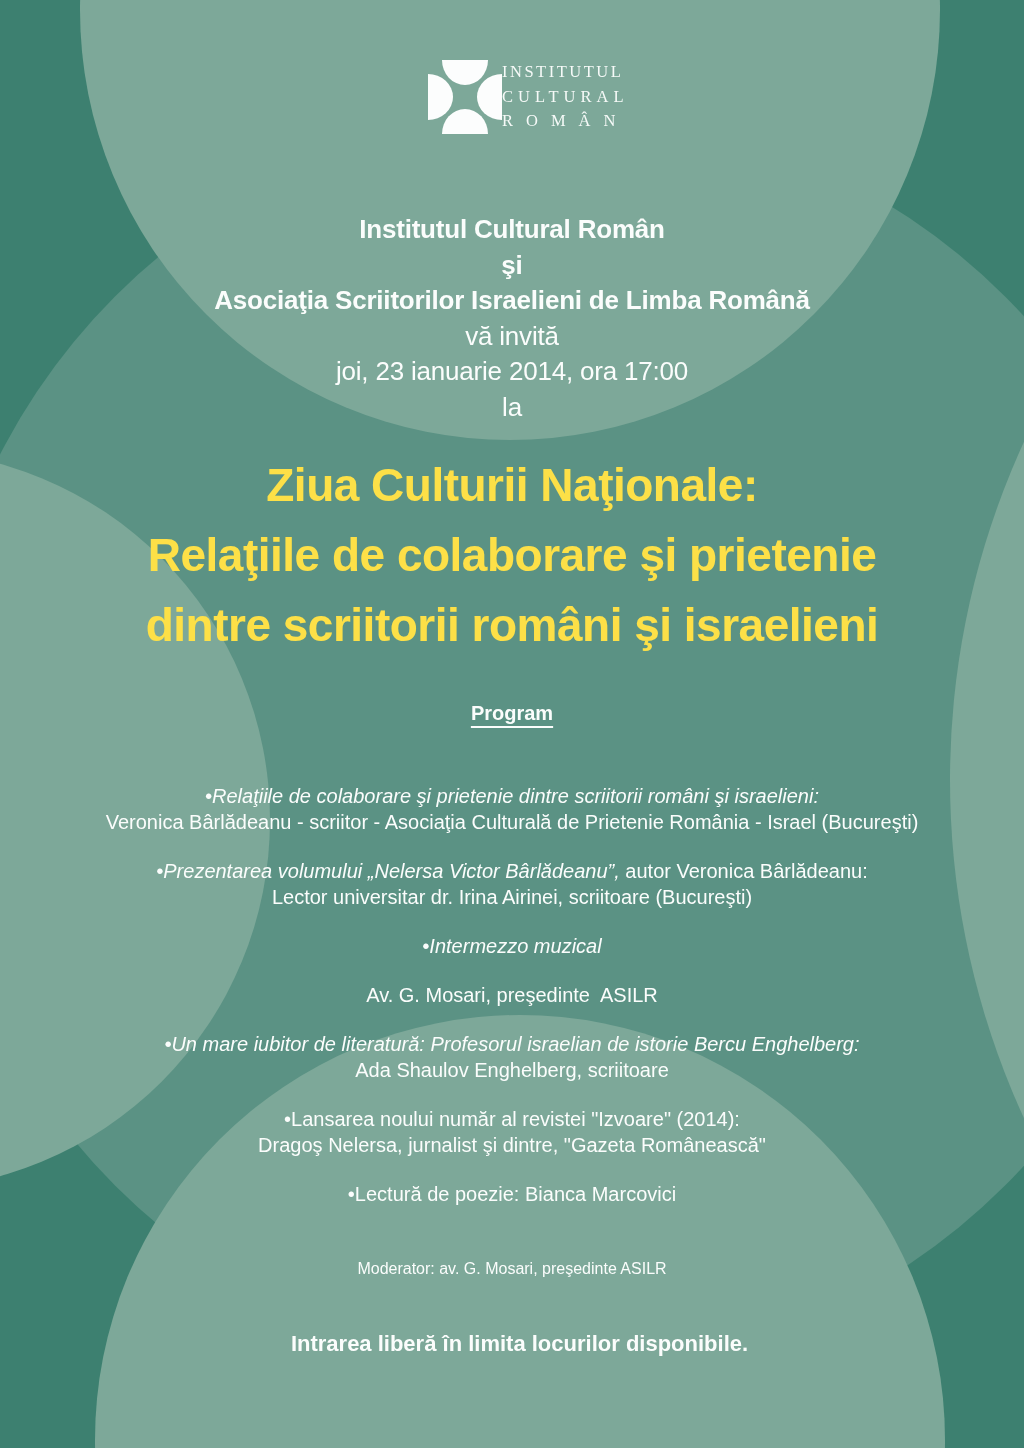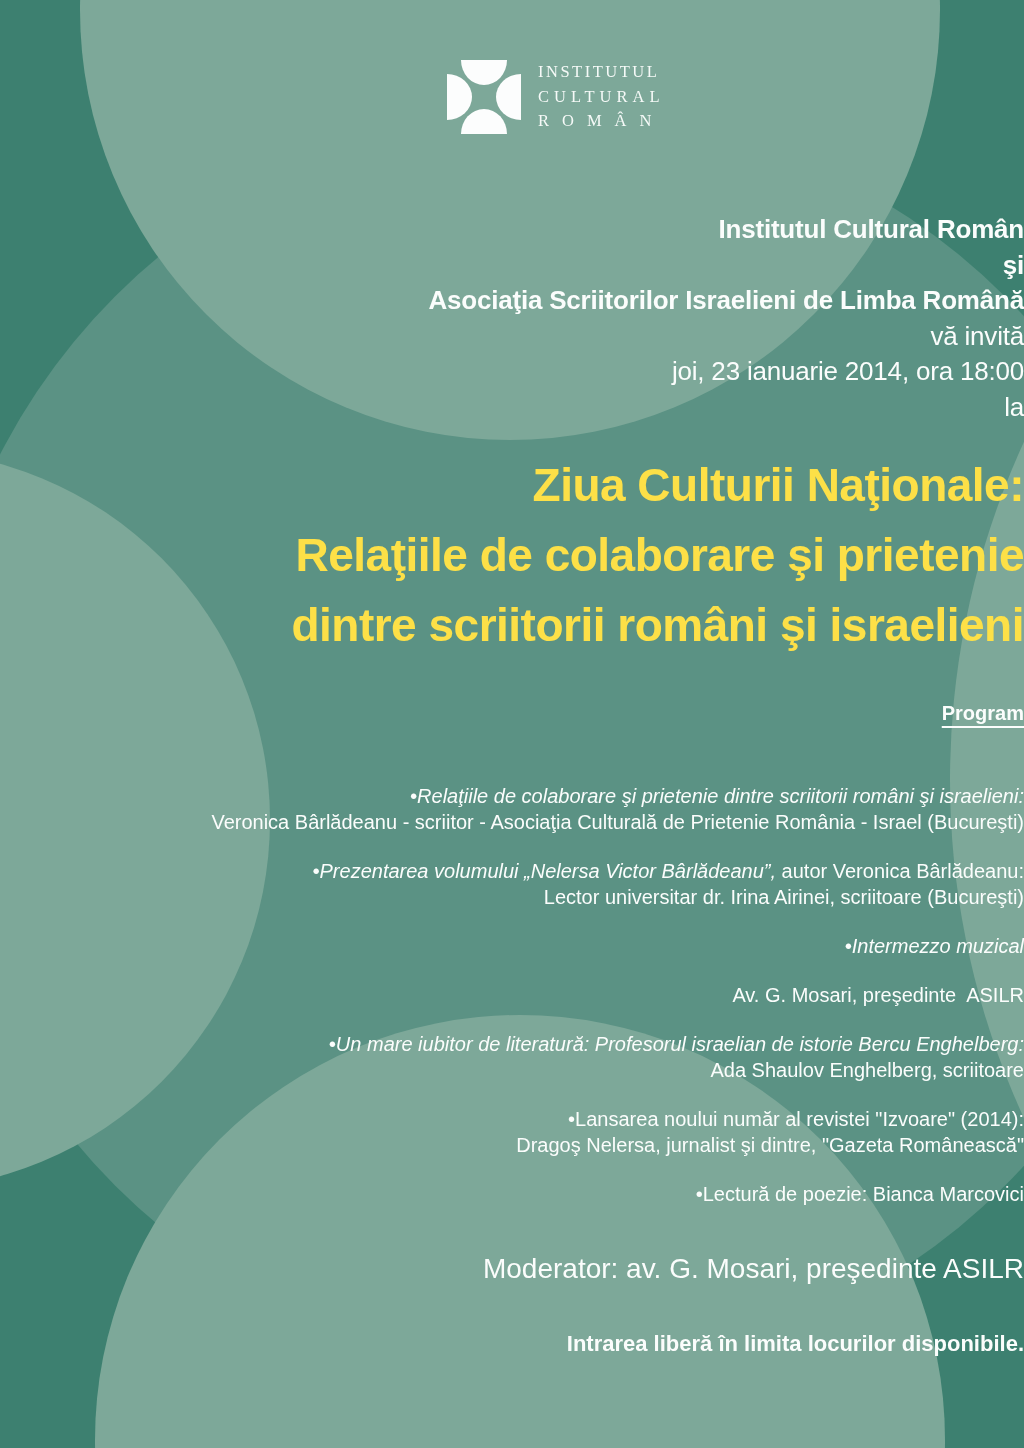--- a/index.html
+++ b/index.html
@@ -13,49 +13,49 @@
   .bgc.medium{left:-69px; top:112px; width:1258px; height:1258px; background:#5B9284;}
   .bgc.light{background:#7DA899;}
   .bgc.top-circle{left:80px; top:-420px; width:860px; height:860px;}
   .bgc.left-circle{left:-470px; top:450px; width:740px; height:740px;}
   .bgc.right-circle{left:950px; top:-30px; width:1620px; height:1620px;}
   .bgc.bottom-circle{left:95px; top:1015px; width:850px; height:850px;}
 
   .content{position:absolute; inset:0; z-index:10;}
 
   
-  .logo{position:absolute; top:60px; left:447px; display:flex; align-items:center; gap:17px;justify-content:space-between;}
+  .logo{position:absolute; top:60px; left:428px; display:flex; align-items:center; justify-content:space-between;}
   .emblem{position:relative; width:74px; height:74px;}
   .petal{position:absolute; background:#FCFDFD;}
   .petal-top{left:14px; top:0; width:46px; height:25px; border-radius:0 0 23px 23px / 0 0 25px 25px;}
   .petal-bottom{left:14px; bottom:0; width:46px; height:25px; border-radius:23px 23px 0 0 / 25px 25px 0 0;}
   .petal-left{left:0; top:14px; width:25px; height:46px; border-radius:0 25px 25px 0 / 0 23px 23px 0;}
   .petal-right{right:0; top:14px; width:25px; height:46px; border-radius:25px 0 0 25px / 23px 0 0 23px;}
   .logotype{font-family:"Liberation Serif", serif; color:#F6FAF8; font-size:16.5px; line-height:24.5px;}
   .lt1{letter-spacing:2.5px;}
   .lt2{letter-spacing:5px;}
   .lt3{letter-spacing:13px;}
 
-  .center{position:absolute; left:0; right:0; text-align:right;}
+  .center{position:absolute; left:0; right:0; text-align:center;}
 
   
   .header{top:212px; font-size:26px; line-height:35.5px; letter-spacing:-0.2px;}
   .header .b{font-weight:bold;}
 
   
   .title{top:450px; font-size:46px; line-height:70px; font-weight:bold; letter-spacing:-0.5px; color:#fde047;}
 
   
   .prog-head{top:702px; font-size:20px; font-weight:bold;
     text-decoration:underline; text-decoration-thickness:2px; text-underline-offset:6px;}
   .program{top:783px; display:flex; flex-direction:column; row-gap:23px;}
   .item{line-height:26px; font-size:20px;}
   .pline{white-space:pre-wrap;}
   .it{font-style:italic;}
-  .moderator{margin-top:26px; font-size:28px; line-height:26px;}
+  .moderator{margin-top:26px; font-size:16px; line-height:26px;}
 
   
   .footer{top:1330px; font-size:22px; line-height:28px;}
   .footer .b{font-weight:bold;padding-left:15px;}
 </style>
 </head>
 <body>
 
 <div class="poster">
 
@@ -79,21 +79,21 @@
         <div class="lt2">CULTURAL</div>
         <div class="lt3">ROMÂN</div>
       </div>
     </div>
 
     <div class="center header">
       <div class="b">Institutul Cultural Român</div>
       <div class="b">şi</div>
       <div class="b">Asociaţia Scriitorilor Israelieni de Limba Română</div>
       <div>vă invită</div>
-      <div>joi, 23 ianuarie 2014, ora 18:00</div>
+      <div>joi, 23 ianuarie 2014, ora 17:00</div>
       <div>la</div>
     </div>
 
     <div class="center title">
       <div>Ziua Culturii Naţionale:</div>
       <div>Relaţiile de colaborare şi prietenie</div>
       <div>dintre scriitorii români şi israelieni</div>
     </div>
 
     <div class="center prog-head">Program</div>

